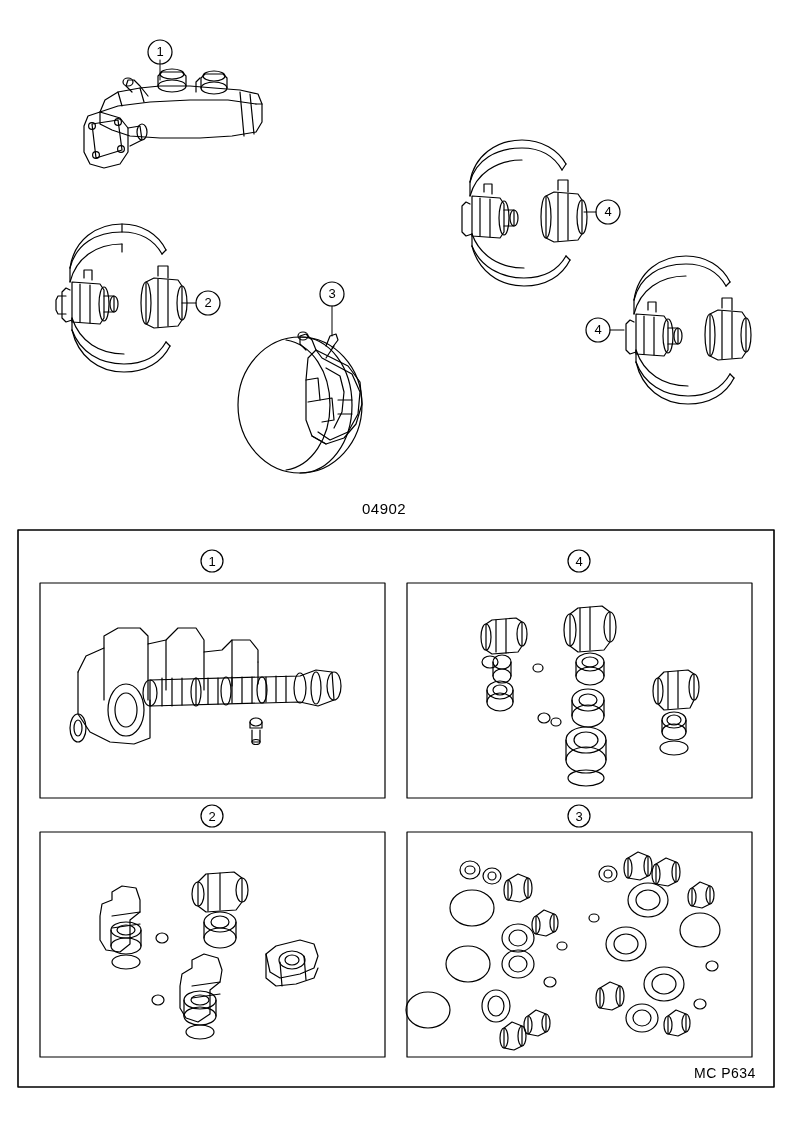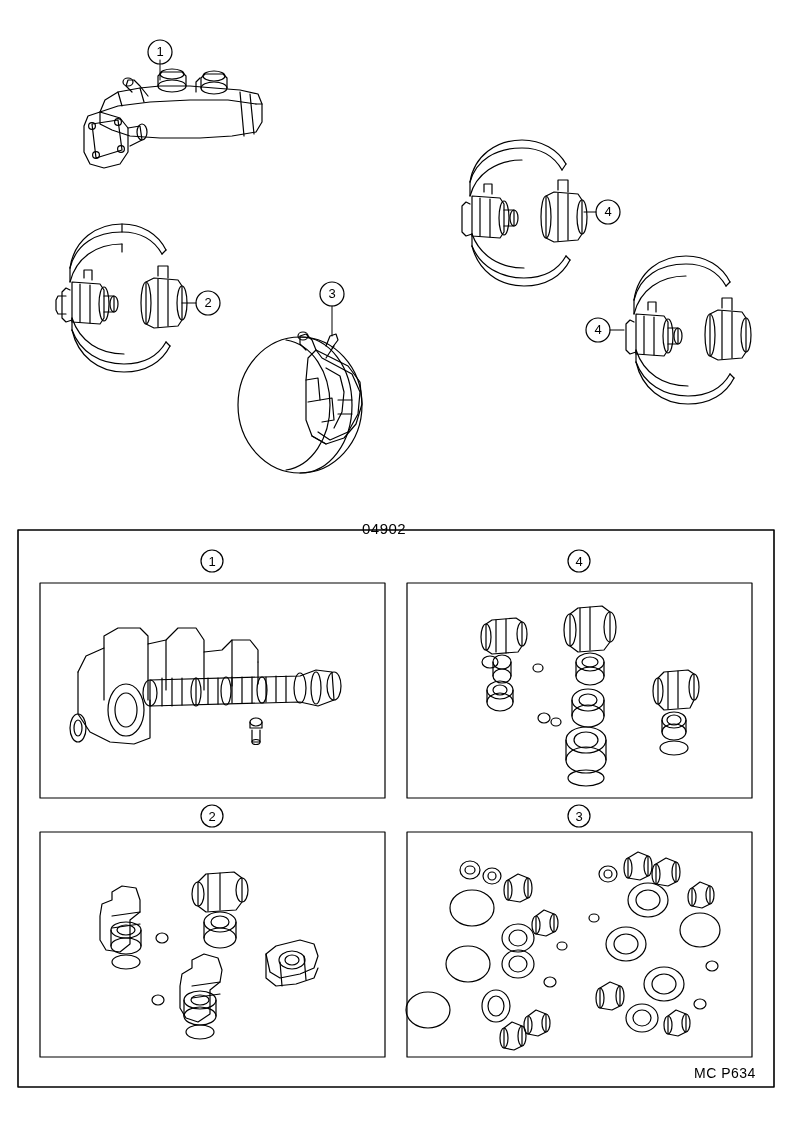--- a/index.html
+++ b/index.html
@@ -408,17 +408,17 @@
   <div class="calloutlbl" style="left:198px; top:296px;">2</div>
   <div class="calloutlbl" style="left:322px; top:287px;">3</div>
   <div class="calloutlbl" style="left:598px; top:205px;">4</div>
   <div class="calloutlbl" style="left:588px; top:323px;">4</div>
 
   <div class="boxlbl" style="left:202px; top:554px;">1</div>
   <div class="boxlbl" style="left:569px; top:554px;">4</div>
   <div class="boxlbl" style="left:202px; top:809px;">2</div>
   <div class="boxlbl" style="left:569px; top:809px;">3</div>
 
-  <div class="partno" style="left:362px; top:520px;">04902</div>
+  <div class="partno" style="left:362px; top:500px;">04902</div>
 
   <div class="footer-code" style="left:694px; top:1065px;">MC P634</div>
 
 </div>
 
 </body></html>

